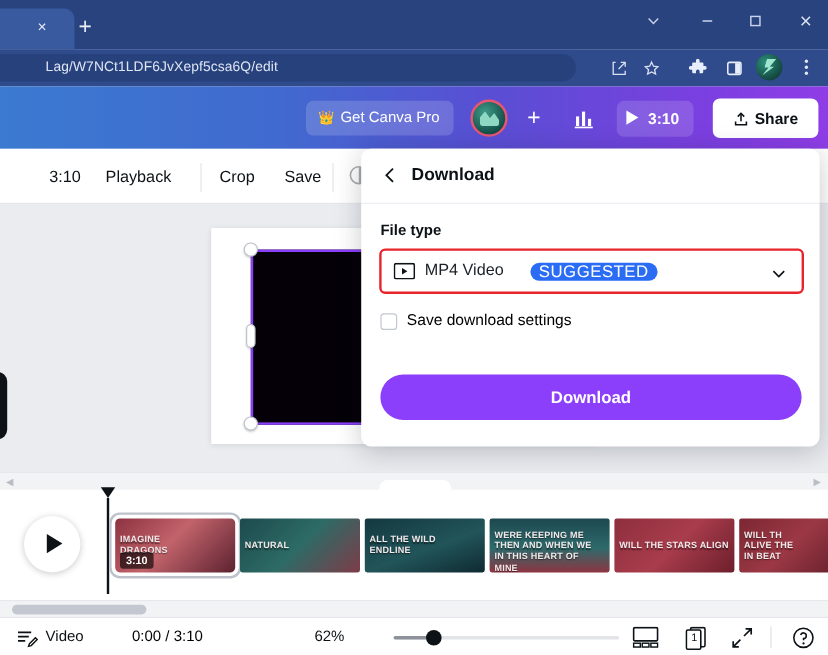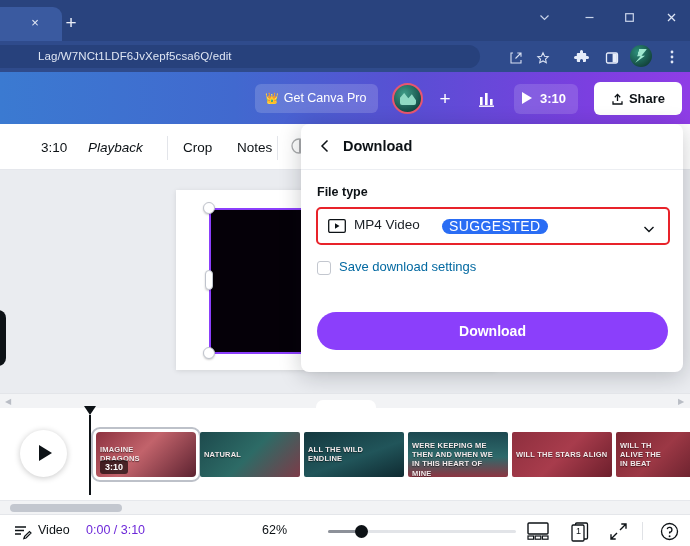--- a/index.html
+++ b/index.html
@@ -136,21 +136,21 @@
     position: absolute; left: 0; top: 124px; width: 690px; height: 46px;
     background: #fff; border-bottom: 1px solid #e5e7ec;
   }
   .tb-item {
     position: absolute; top: 137px; height: 22px;
     color: #0d1216; font-size: 13.5px; line-height: 22px;
     cursor: pointer; white-space: nowrap;
   }
   .tb-scissors { left: 12px; top: 135px; width: 22px; height: 22px; cursor: pointer; }
   .tb-time  { left: 41px; }
-  .tb-play  { left: 88px; font-style: italic; }
+  .tb-play  { left: 88px; }
   .tb-crop  { left: 183px; text-align: center; }
   .tb-flip  { left: 237px; }
   .tb-sep { position: absolute; top: 136px; width: 1px; height: 24px; background: #e3e5ea; }
   .tb-sep1 { left: 167px; }
   .tb-sep2 { left: 277px; }
   .tb-extra { position: absolute; left: 289px; top: 136px; width: 22px; height: 22px; opacity: .35; }
 
   
   .workspace {
     position: absolute; left: 0; top: 170px; width: 690px; height: 225px;
@@ -227,21 +227,21 @@
   }
   .ftype-chev { position: absolute; right: 10px; top: 10px; width: 14px; height: 12px; }
 
   .save-row { position: absolute; left: 16px; top: 137px; cursor: pointer; }
   .save-cb {
     position: absolute; left: 0; top: 0; width: 14px; height: 14px;
     border: 1.5px solid #c3c7cf; border-radius: 3px; background: #fff;
   }
   .save-txt {
     position: absolute; left: 22px; top: -2px;
-    font-size: 13px; color: #0369a1; white-space: nowrap;
+    font-size: 13px; color: #000000; white-space: nowrap;
   }
   .dl-btn {
     position: absolute; left: 16px; top: 188px; width: 351px; height: 38px;
     background: #8b3ffb; border-radius: 19px;
     color: #fff; font-size: 14px; font-weight: bold;
     line-height: 38px; text-align: center; cursor: pointer;
   }
 
   
   .scroll-strip {
@@ -318,22 +318,22 @@
   .statusbar {
     position: absolute; left: 0; top: 514px; width: 690px; height: 32px;
     background: #fff; border-top: 1px solid #e4e6ea;
   }
   .sb-notes-ic { position: absolute; left: 14px; top: 524px; width: 18px; height: 16px; cursor: pointer; }
   .sb-notes {
     position: absolute; left: 38px; top: 523px;
     font-size: 12.5px; color: #0d1216; cursor: pointer;
   }
   .sb-time {
-    position: absolute; left: 86px; top: 523px;
-    font-size: 12.5px; color: #6d28d9;
+    position: absolute; left: 110px; top: 523px;
+    font-size: 12.5px; color: #000000;
   }
   .sb-zoom {
     position: absolute; left: 262px; top: 523px;
     font-size: 12.5px; color: #0d1216;
   }
   .sb-slider {
     position: absolute; left: 328px; top: 530px; width: 188px; height: 3px;
     background: #e2e4e8; border-radius: 2px; cursor: pointer;
   }
   .sb-slider-fill {
@@ -454,21 +454,21 @@
     <svg width="20" height="20" viewBox="0 0 20 20">
         <circle cx="4.5" cy="5" r="2.2" fill="none" stroke="#0d1216" stroke-width="1.3"></circle>
         <circle cx="4.5" cy="14.5" r="2.2" fill="none" stroke="#0d1216" stroke-width="1.3"></circle>
         <path d="M6.3 6.4 L16 15 M6.3 13.2 L16 4.5" stroke="#0d1216" stroke-width="1.3" fill="none"></path>
       </svg>
   </div>
   <div class="tb-item tb-time">3:10</div>
   <div class="tb-item tb-play">Playback</div>
   <div class="tb-sep tb-sep1"></div>
   <div class="tb-item tb-crop">Crop</div>
-  <div class="tb-item tb-flip">Notes</div>
+  <div class="tb-item tb-flip">Save</div>
   <div class="tb-sep tb-sep2"></div>
   <div class="tb-extra">
     <svg width="20" height="20" viewBox="0 0 20 20">
         <circle cx="10" cy="10" r="7" fill="none" stroke="#0d1216" stroke-width="1.3"></circle>
         <path d="M10 3 A7 7 0 0 1 10 17 Z" fill="#0d1216"></path>
       </svg>
   </div>
 
   <div class="workspace"></div>
   <div class="page-card"></div>

